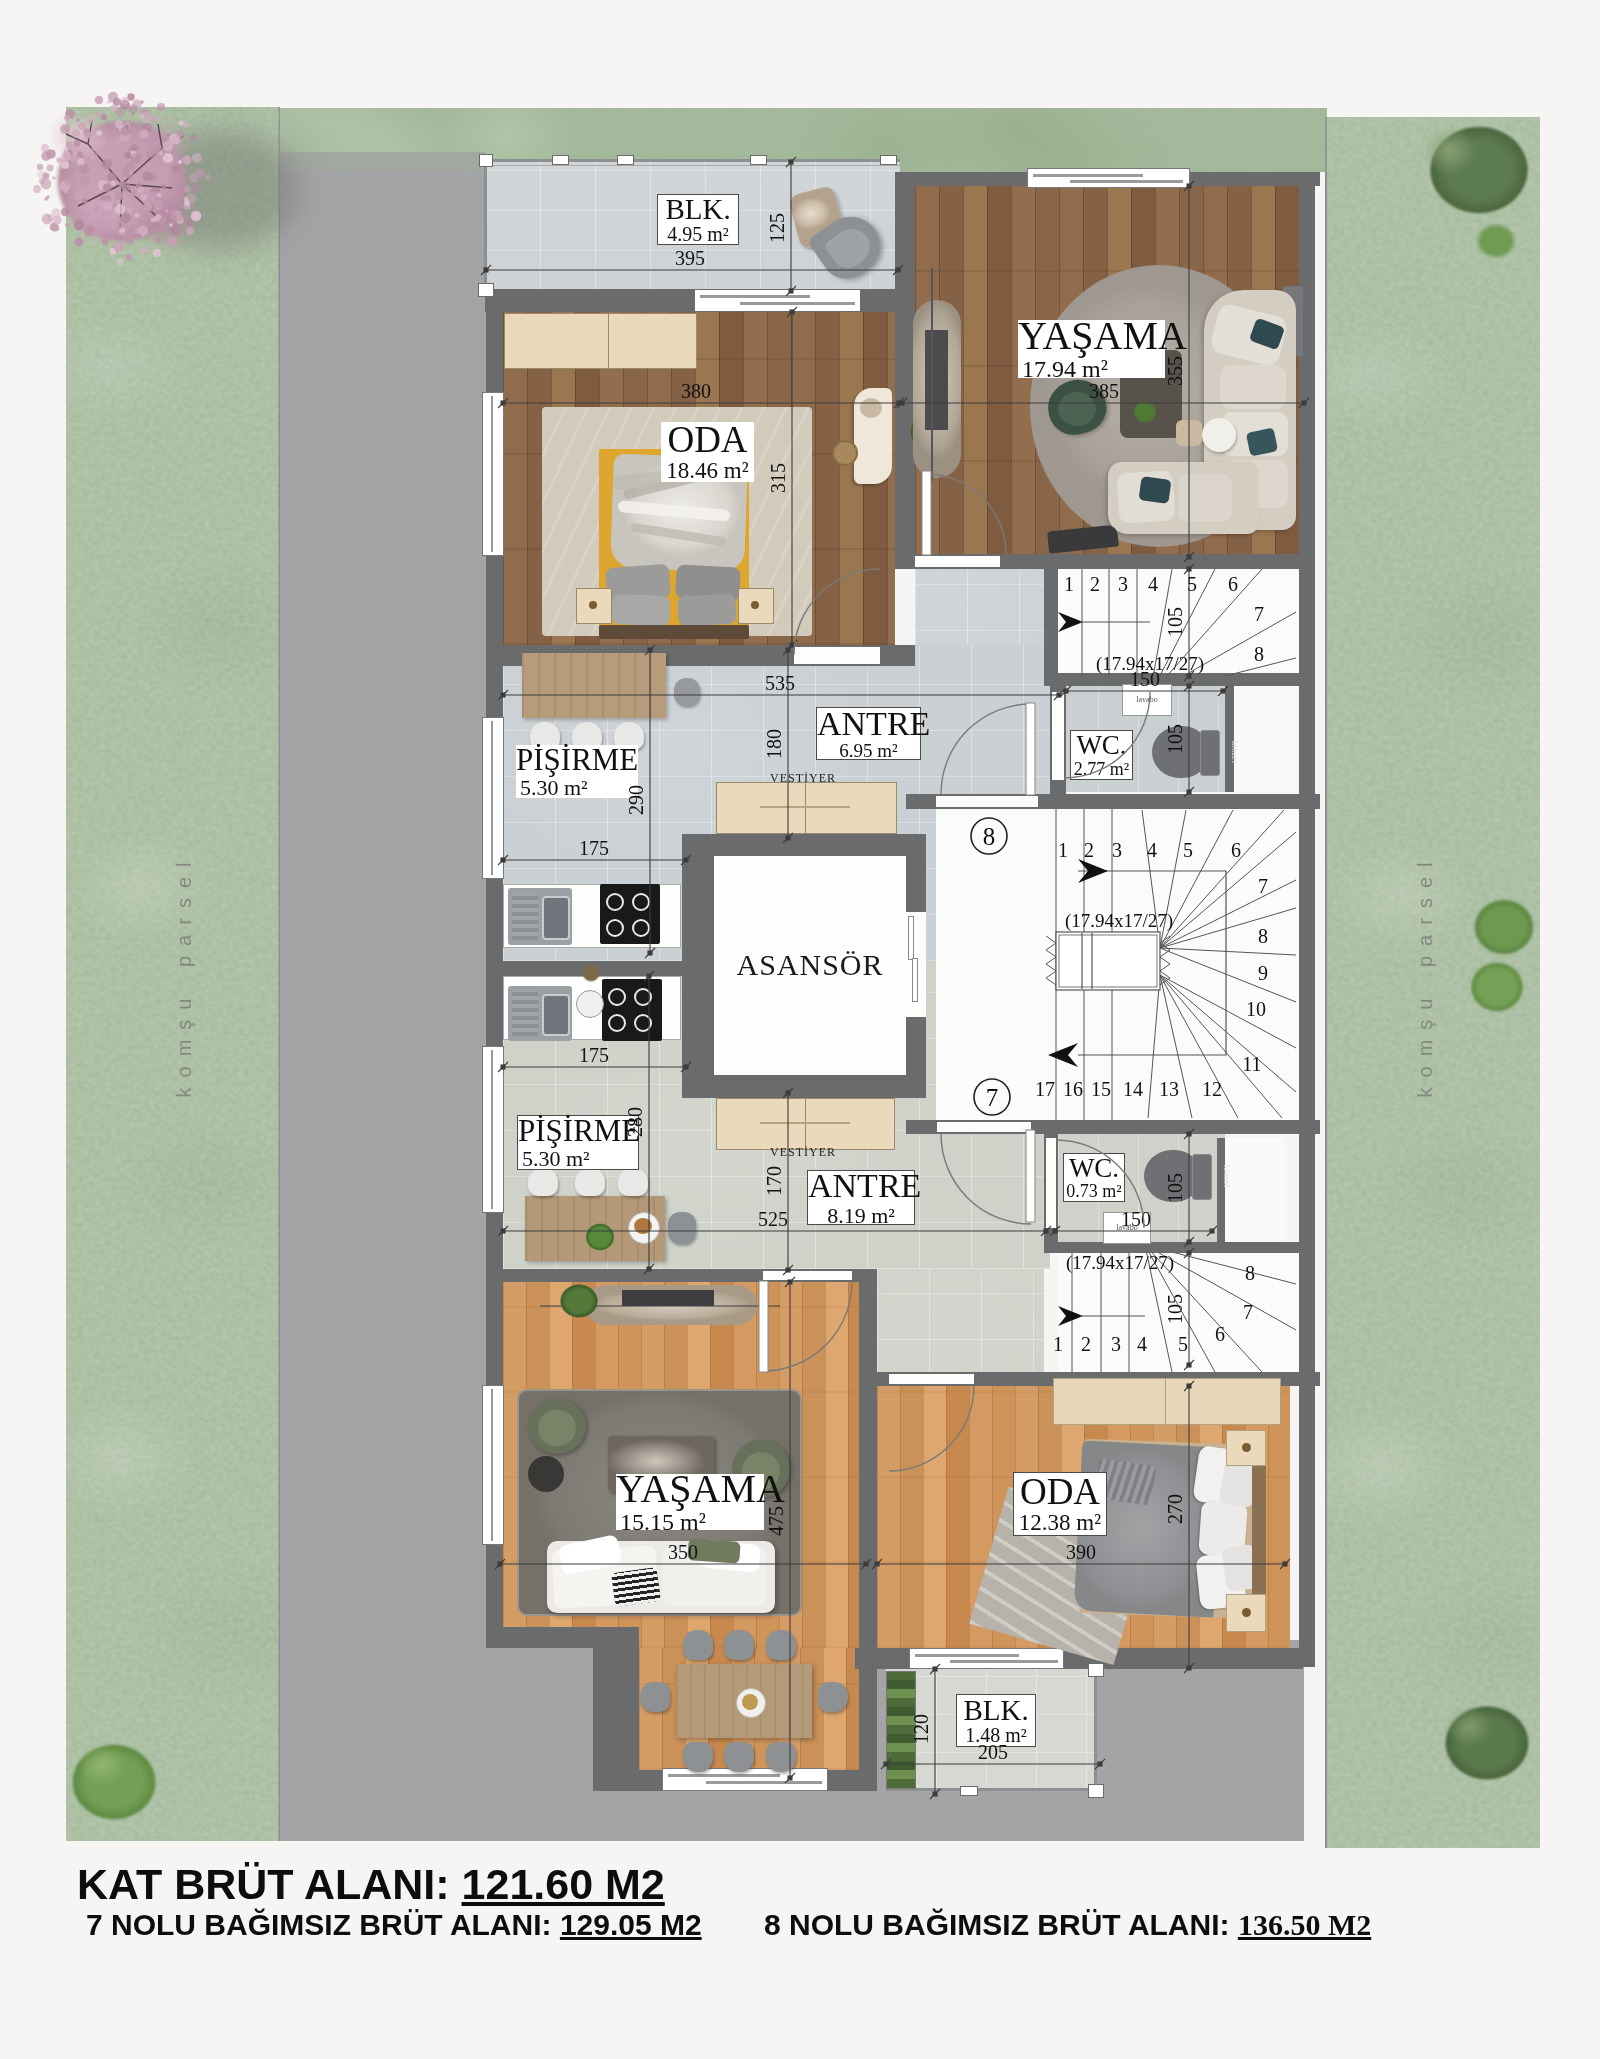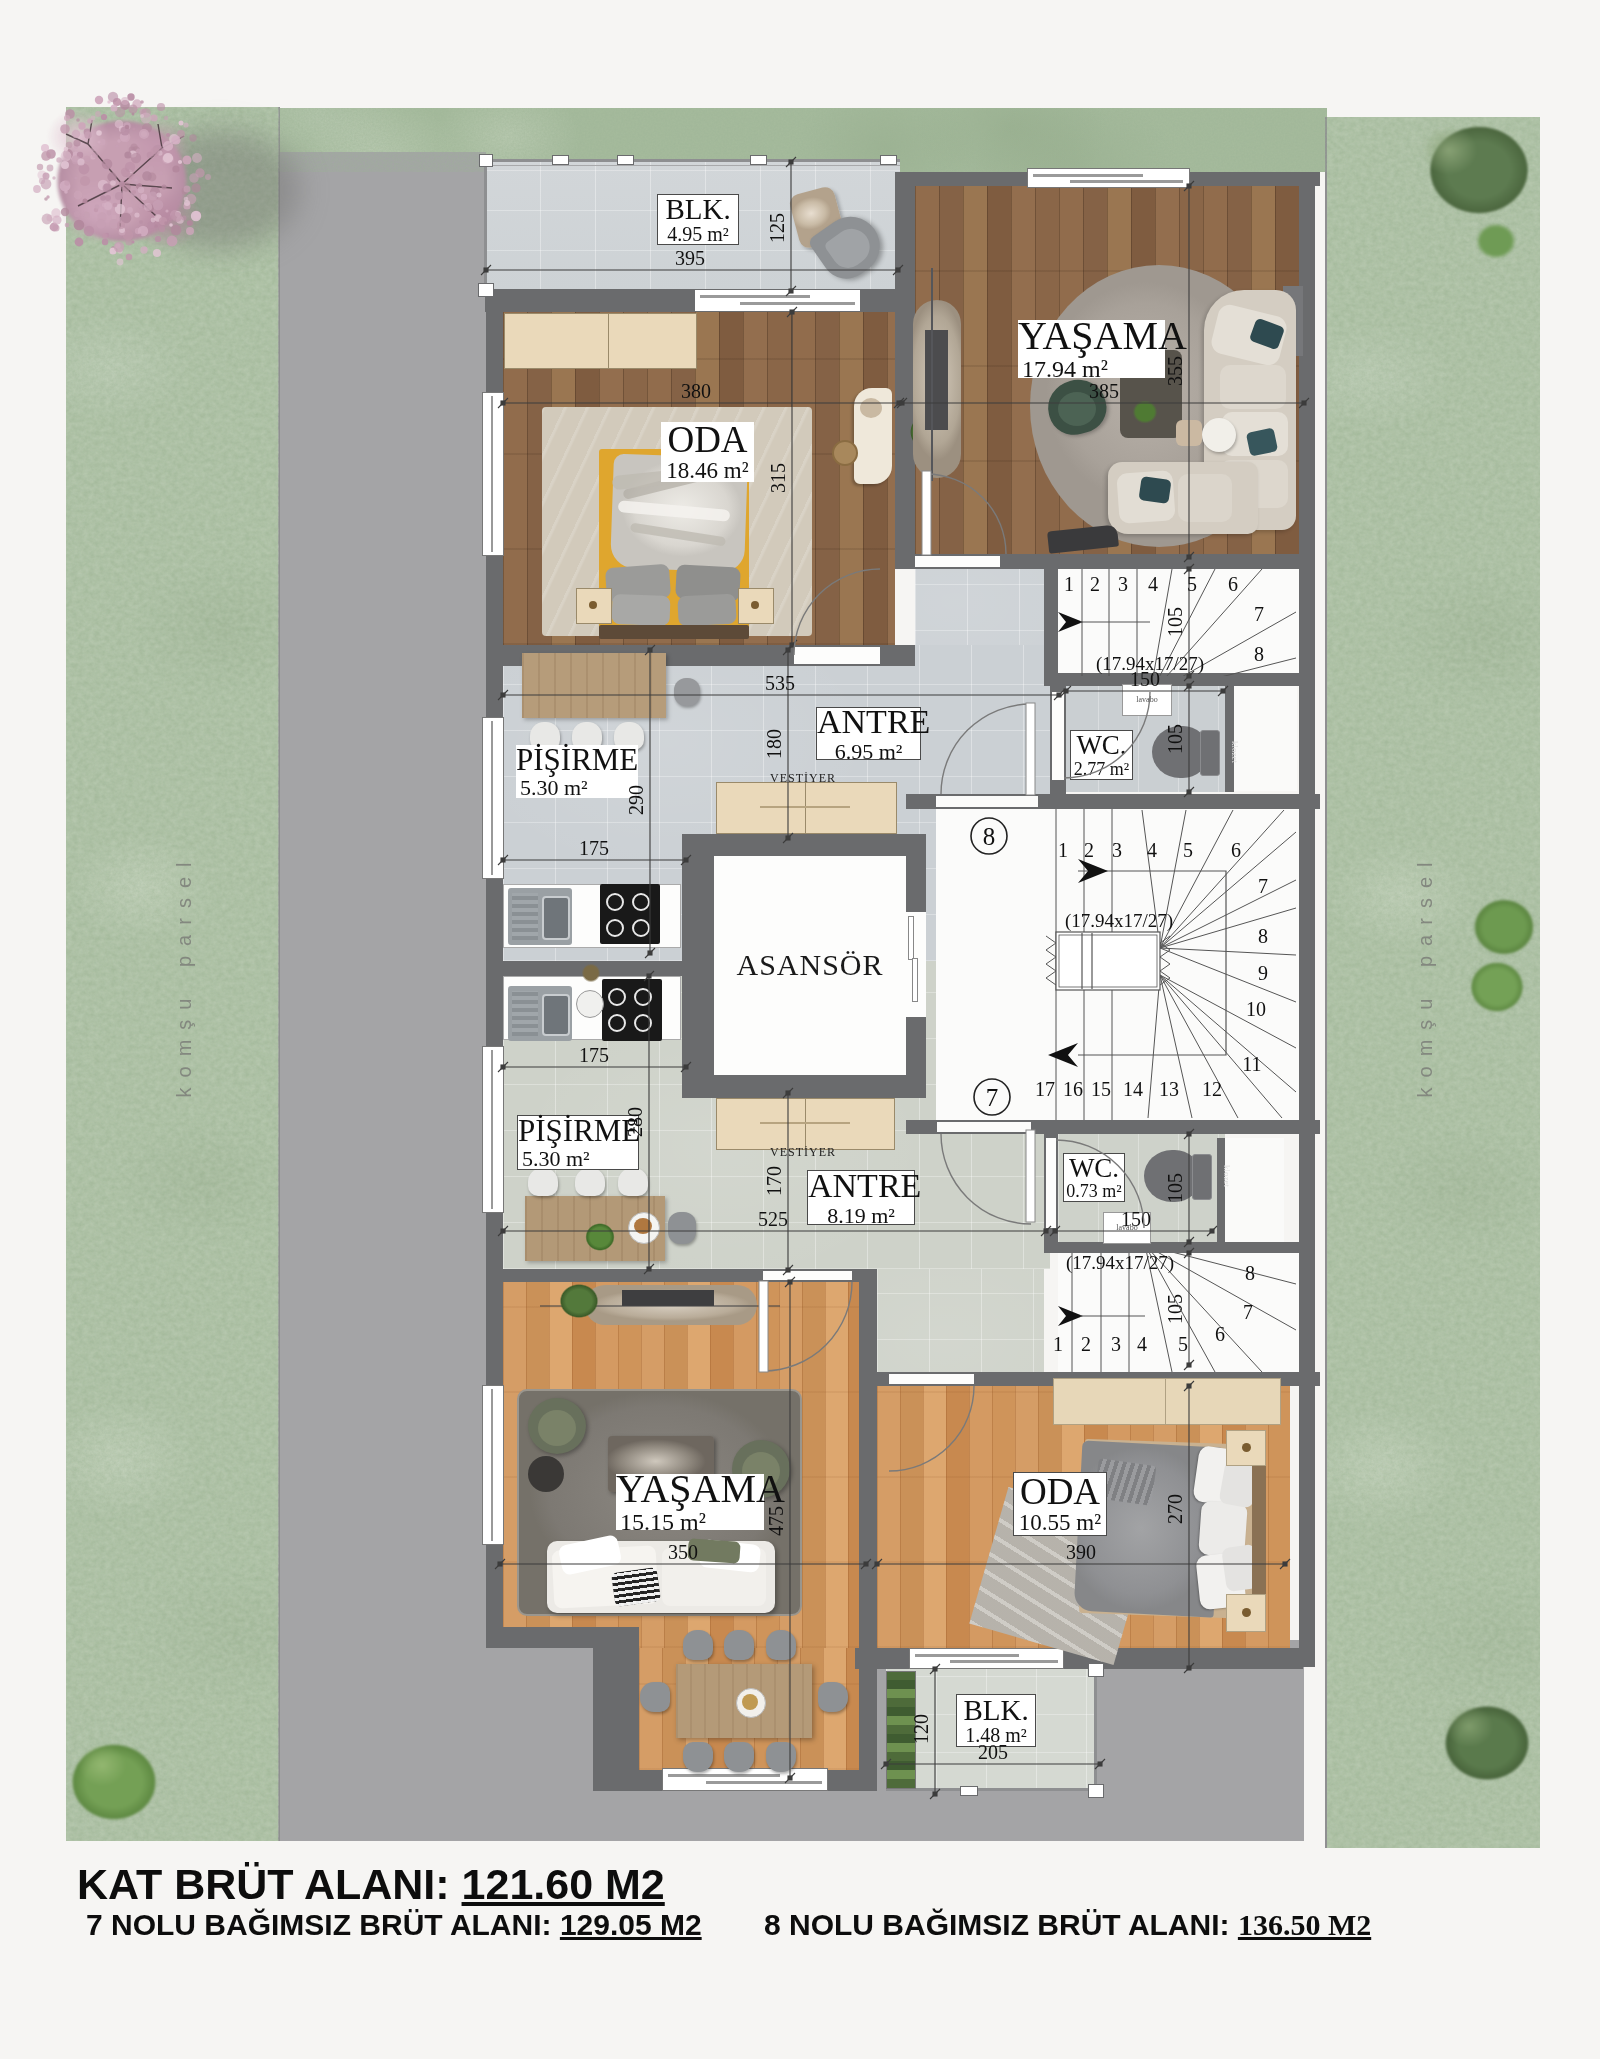--- a/index.html
+++ b/index.html
@@ -769,21 +769,21 @@
         <span style="font-size:24px;text-align:left;padding-left:4px;">17.94 m²</span>
       </div>
 
     <div class="lbl" style="left:516px;top:745px;width:122px;height:53px;border:none;">
         <span class="t1" style="font-size:31px;">PİŞİRME</span>
         <span style="font-size:22px;text-align:left;padding-left:4px;">5.30 m²</span>
       </div>
 
     <div class="lbl" style="left:816px;top:707px;width:103px;height:51px;">
         <span class="t1" style="font-size:34px;">ANTRE</span>
-        <span style="font-size:22px;">6.95 m²</span>
+        <span style="font-size:19px;">6.95 m²</span>
       </div>
 
     <div class="lbl" style="left:1070px;top:730px;width:61px;height:48px;">
         <span class="t1" style="font-size:27px;">WC.</span>
         <span style="font-size:18px;">2.77 m²</span>
       </div>
 
     <div class="abs" style="left:753px;top:771px;width:100px;height:12px;font-size:12px;letter-spacing:1px;color:#222;text-align:center;font-family:'Liberation Serif',serif;">VESTİYER</div>
 
     <div class="abs" style="left:1122px;top:684px;width:50px;height:32px;background:#fff;border:1px solid #999;box-sizing:border-box;font-size:8px;text-align:center;color:#555;line-height:30px;">lavabo</div>
@@ -809,21 +809,21 @@
 
     <div class="abs" style="left:1103px;top:1212px;width:48px;height:32px;background:#fff;border:1px solid #999;box-sizing:border-box;font-size:8px;text-align:center;color:#555;line-height:30px;">lavabo</div>
 
     <div class="lbl" style="left:616px;top:1474px;width:148px;height:56px;border:none;">
         <span class="t1" style="font-size:40px;">YAŞAMA</span>
         <span style="font-size:24px;text-align:left;padding-left:4px;">15.15 m²</span>
       </div>
 
     <div class="lbl" style="left:1013px;top:1472px;width:92px;height:62px;">
         <span class="t1" style="font-size:37px;">ODA</span>
-        <span style="font-size:23px;">10.55 m²</span>
+        <span style="font-size:23px;">12.38 m²</span>
       </div>
 
     <div class="lbl" style="left:956px;top:1694px;width:78px;height:51px;">
         <span class="t1" style="font-size:29px;">BLK.</span>
         <span style="font-size:20px;">1.48 m²</span>
       </div>
 
     <div class="abs" style="left:1152px;top:724px;width:70px;height:56px;">
       <div class="abs" style="left:0;top:2px;width:56px;height:52px;background:#6f7073;border-radius:50% 45% 45% 50%;"></div>
       <div class="abs" style="left:48px;top:6px;width:18px;height:44px;background:#6f7073;border-radius:3px;border:1px solid #8a8b8e;"></div>

